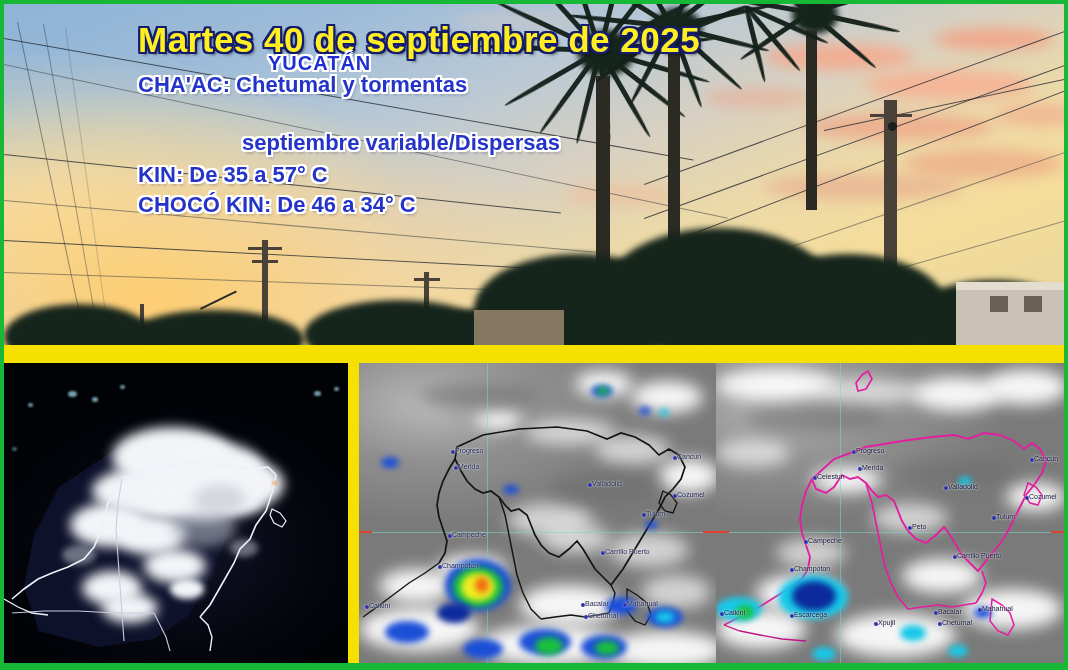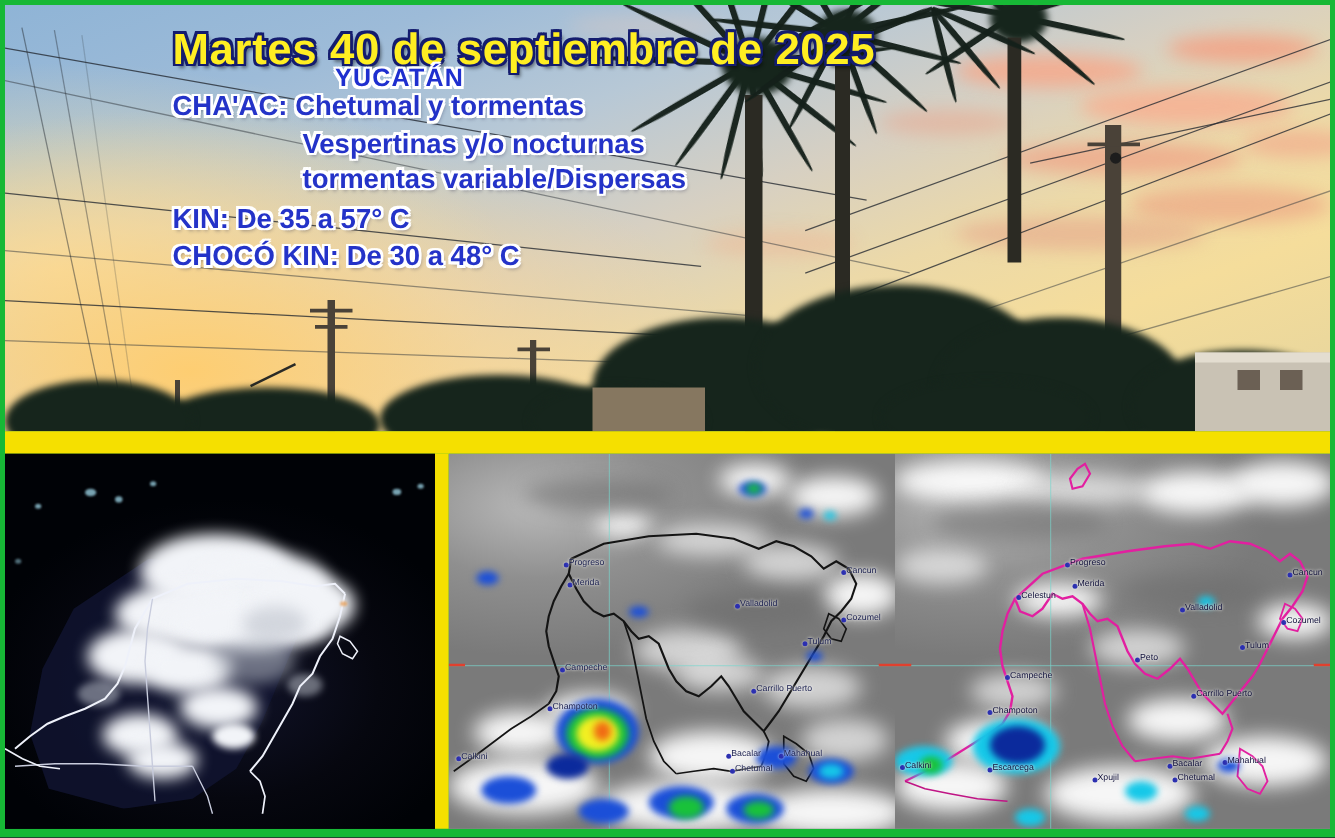--- a/index.html
+++ b/index.html
@@ -237,24 +237,23 @@
     <div style="position:absolute;left:952px;top:278px;width:110px;height:8px;background:#e3ddd0;"></div>
     <div style="position:absolute;left:986px;top:292px;width:18px;height:16px;background:#6b6054;"></div>
     <div style="position:absolute;left:1020px;top:292px;width:18px;height:16px;background:#6b6054;"></div>
     <div style="position:absolute;left:470px;top:306px;width:90px;height:40px;background:#a38c72;opacity:.8;"></div>
   </div>
 
   <div id="text-overlay">
     <div class="t-title">Martes 40 de septiembre de 2025</div>
     <div class="t-sub">YUCATÁN</div>
     <div class="t-line L1">CHA'AC: Chetumal y tormentas</div>
-    <div class="t-line L2">Vespertinas y/o nocturnas</div>
-    <div class="t-line L3">tormentas variable/Dispersas</div>
+    <div class="t-line L3">septiembre variable/Dispersas</div>
     <div class="t-line L4">KIN: De 35 a 57° C</div>
-    <div class="t-line L5">CHOCÓ KIN: De 30 a 48° C</div>
+    <div class="t-line L5">CHOCÓ KIN: De 46 a 34° C</div>
   </div>
 
   <div id="ybar"></div>
 
   <div id="panels">
 
     <div class="panel" id="panel-left">
       <div class="nightbg"></div>
 
       <div class="nland" style="left:20px;top:84px;width:250px;height:200px;

